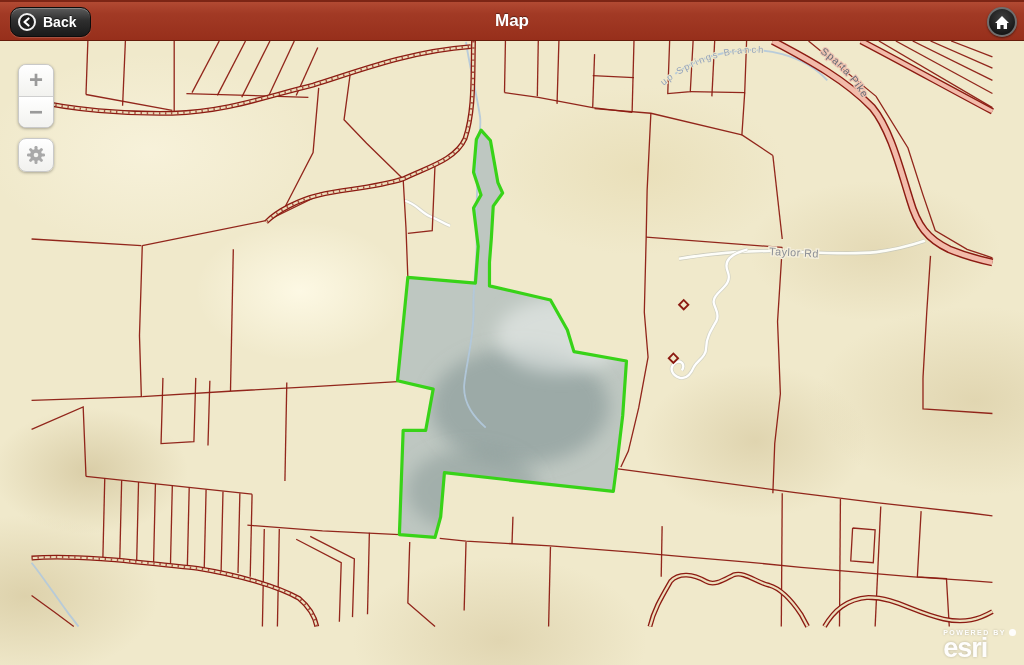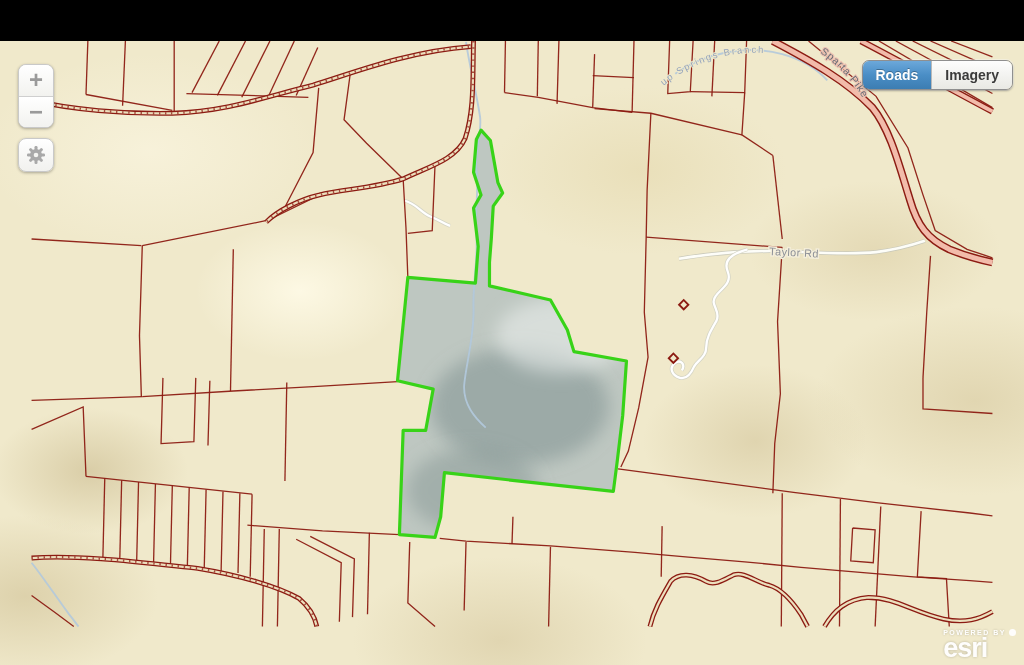--- a/index.html
+++ b/index.html
@@ -105,20 +105,36 @@
     color:#fff; opacity:.95; text-shadow:0 0 3px rgba(0,0,0,.25); line-height:1; }
   .powered { font-size:7px; letter-spacing:1.5px; font-weight:bold; display:flex; align-items:center; gap:3px; justify-content:flex-end; }
   .powered .dot { width:7px; height:7px; border-radius:50%; background:#fff; display:inline-block; }
   .esri { font-size:27px; font-weight:bold; letter-spacing:-1px; margin-top:-1px; }
 </style>
 </head>
 <body>
 
 <div class="app">
 
+  <div class="header">
+    <div class="back-btn">
+      <span class="chev-circle">
+        <svg width="10" height="10" viewBox="0 0 10 10">
+            <polyline points="6.5,1.5 2.5,5 6.5,8.5" fill="none" stroke="#fff" stroke-width="2.2" stroke-linecap="round" stroke-linejoin="round"></polyline>
+          </svg>
+      </span>
+      <span class="label">Back</span>
+    </div>
+    <div class="page-title">Map</div>
+    <div class="home-btn">
+      <svg width="16" height="15" viewBox="0 0 16 15">
+        <path d="M8 1 L15 8 L13 8 L13 14 L9.6 14 L9.6 10 L6.4 10 L6.4 14 L3 14 L3 8 L1 8 Z" fill="#fff"></path>
+      </svg>
+    </div>
+  </div>
 
   <div class="map">
     <svg class="map-svg" width="1024" height="624" viewBox="0 41 1024 665">
       <defs>
         <filter id="soft" x="-60%" y="-60%" width="220%" height="220%">
             <feGaussianBlur stdDeviation="9"></feGaussianBlur>
           </filter>
         <clipPath id="greenclip">
           <polygon points="479,136 489,147 497,192 502,203 492,217 490,251 488,277 488,302 553,317 571,349 578,372 634,382 630,440 624,490 620,521 520,510 440,501 436,548 430,570 392,567 396,456 420,456 428,412 390,403 401,293 473,299 476,260 471,219 479,205 471,181 474,146"></polygon>
         </clipPath>
@@ -298,28 +314,20 @@
           <rect x="9.5" y="2" width="3" height="18" rx="1.2"></rect>
           <rect x="9.5" y="2" width="3" height="18" rx="1.2" transform="rotate(45 11 11)"></rect>
           <rect x="9.5" y="2" width="3" height="18" rx="1.2" transform="rotate(90 11 11)"></rect>
           <rect x="9.5" y="2" width="3" height="18" rx="1.2" transform="rotate(135 11 11)"></rect>
           <circle cx="11" cy="11" r="6"></circle>
         </g>
         <circle cx="11" cy="11" r="2.3" fill="#f4f4f1"></circle>
       </svg>
     </div>
 
-    <div class="basemap-toggle">
-      <div class="seg seg-selected">
-        <span>Roads</span>
-      </div>
-      <div class="seg seg-normal">
-        <span>Imagery</span>
-      </div>
-    </div>
 
     <div class="attribution">
       <div class="powered">
         <span>POWERED BY</span>
         <span class="dot"></span>
       </div>
       <div class="esri">esri</div>
     </div>
   </div>
 </div>

